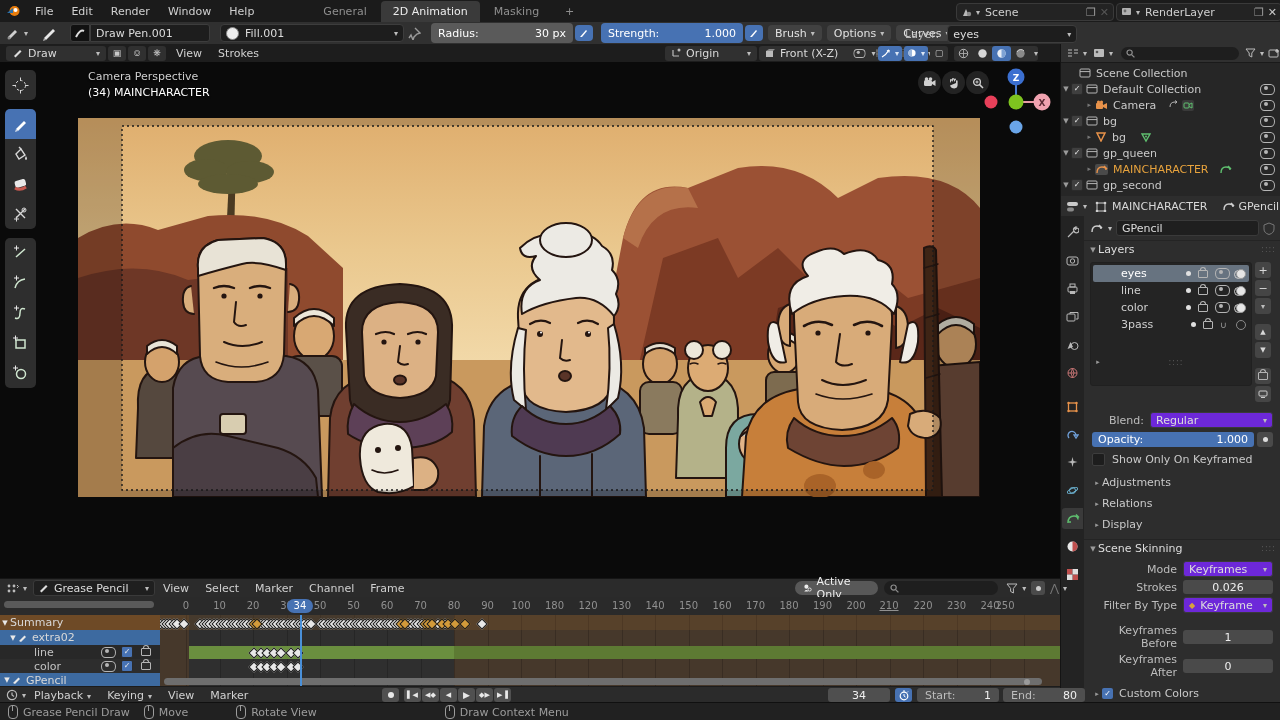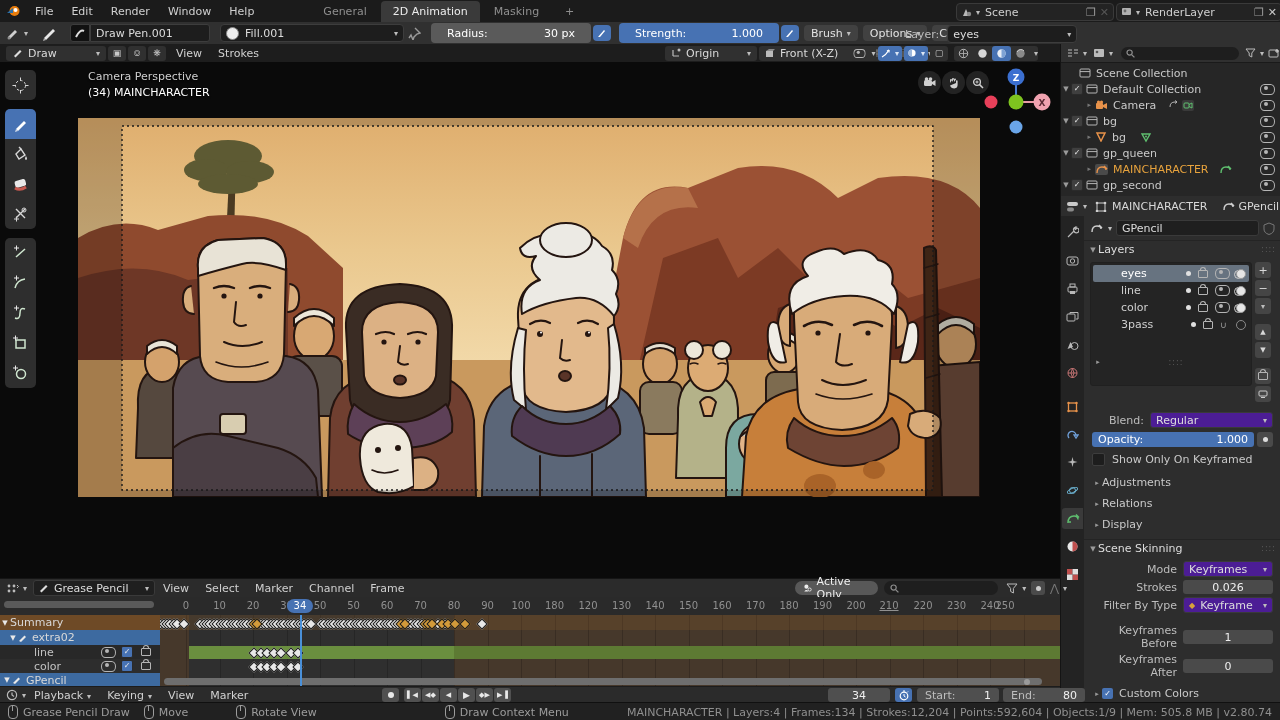--- a/index.html
+++ b/index.html
@@ -13,21 +13,21 @@
   
   #topbar{left:0;top:0;width:1280px;height:22px;background:#1b1b1b;display:flex;align-items:center;}
   .menu-item{padding:0 9px;color:#d0d0d0;}
   .ws-tab{padding:2px 12px;margin-right:2px;border-radius:4px 4px 0 0;color:#8f8f8f;height:17px;line-height:17px;}
   .ws-tab.active{background:#3a3a3a;color:#ededed;}
   .id-field{background:#232323;border:1px solid #3a3a3a;border-radius:4px;height:16px;display:flex;align-items:center;padding:0 4px;color:#cfcfcf;}
 
   
   #toolsettings{left:0;top:22px;width:1280px;height:22px;background:#303030;display:flex;align-items:center;border-bottom:1px solid #151515;}
   .ts-field{background:#1d1d1d;border:1px solid #3d3d3d;border-radius:4px;height:16px;display:flex;align-items:center;padding:0 5px;color:#dcdcdc;}
-  .slider{border-radius:4px;height:20px;display:flex;align-items:center;justify-content:space-between;padding:0 16px;color:#fff;text-align:right;}
+  .slider{border-radius:4px;height:20px;display:flex;align-items:center;justify-content:space-between;padding:0 7px;color:#fff;text-align:right;}
   .slider.gray{background:#5a5a5a;}
   .slider.blue{background:#4772b3;}
   .press-btn{width:18px;height:16px;background:#4772b3;border-radius:4px;margin-left:2px;display:flex;align-items:center;justify-content:center;}
   .dd-btn{background:#414141;border-radius:4px;height:16px;display:flex;align-items:center;padding:0 7px;margin-left:5px;color:#e2e2e2;}
   .chev{font-size:8px;color:#bdbdbd;margin-left:4px;}
 
   
   #vpheader{left:0;top:44px;width:1060px;height:18px;background:#1d1d1d;display:flex;align-items:center;}
   .vh-btn{background:#303030;border-radius:3px;height:15px;display:flex;align-items:center;padding:0 6px;margin-right:2px;color:#dadada;}
   .vh-menu{padding:0 8px;color:#d0d0d0;}
@@ -58,21 +58,21 @@
   #properties{position:absolute;left:0;top:152px;width:220px;height:506px;background:#2d2d2d;}
   #prop-breadcrumb{height:20px;background:#2d2d2d;border-bottom:1px solid #202020;display:flex;align-items:center;}
   #prop-tabs{position:absolute;left:0;top:20px;width:23px;height:486px;background:#232323;}
   .ptab{position:absolute;left:1px;width:21px;height:21px;display:flex;align-items:center;justify-content:center;border-radius:3px 0 0 3px;}
   .ptab.active{background:#3a3a3a;}
   #prop-content{position:absolute;left:23px;top:20px;width:197px;height:486px;background:#2d2d2d;overflow:hidden;}
   .panel-hdr{display:flex;align-items:center;height:17px;color:#dedede;border-top:1px solid #242424;}
   .grip{margin-left:auto;margin-right:5px;color:#5a5a5a;font-size:8px;letter-spacing:1px;}
   .prop-label{color:#bdbdbd;text-align:right;}
   .prop-field{background:#4a4a4a;border-radius:3px;height:14px;color:#eee;display:flex;align-items:center;justify-content:center;}
-  .prop-dd{background:#4c1d95;border:1px solid #3a3a3a;border-radius:3px;height:14px;color:#ddd;display:flex;align-items:center;padding:0 5px;}
+  .prop-dd{background:#6d28d9;border:1px solid #3a3a3a;border-radius:3px;height:14px;color:#ddd;display:flex;align-items:center;padding:0 5px;}
   .lay-row{height:17px;display:flex;align-items:center;color:#cfcfcf;}
   .lay-row.sel{background:#677380;color:#fff;border-radius:2px;}
   .lockico{width:8px;height:6px;border:1px solid #b5b5b5;border-radius:1px;position:relative;margin:0 3px;}
   .lockico::before{content:"";position:absolute;left:1px;top:-4px;width:4px;height:3px;border:1px solid #b5b5b5;border-bottom:none;border-radius:3px 3px 0 0;}
   .onionico{width:12px;height:9px;position:relative;}
   .onionico::before{content:"";position:absolute;left:0;top:1px;width:7px;height:7px;border-radius:50%;border:1px solid #cfcfcf;}
   .onionico::after{content:"";position:absolute;right:0;top:0;width:8px;height:8px;border-radius:50%;background:#e6e6e6;border:1px solid #9a9a9a;}
   .listbtn{width:16px;height:16px;background:#454545;border-radius:3px;display:flex;align-items:center;justify-content:center;color:#d8d8d8;margin-bottom:2px;}
 
   
@@ -1333,16 +1333,15 @@
         <span>Move</span>
     </span>
     <span style="margin-left:48px;display:flex;align-items:center;">
       <span class="mouseico"></span>
         <span>Rotate View</span>
     </span>
     <span style="margin-left:128px;display:flex;align-items:center;">
       <span class="mouseico"></span>
         <span>Draw Context Menu</span>
     </span>
-    <span style="margin-left:auto;margin-right:8px;color:#8f8f8f;">MAINCHARACTER | Layers:4 | Frames:134 | Strokes:12,204 | Points:592,604 | Objects:1/9 | Mem: 505.8 MB | v2.80.74</span>
   </div>
 
 </div>
 
 </body></html>

